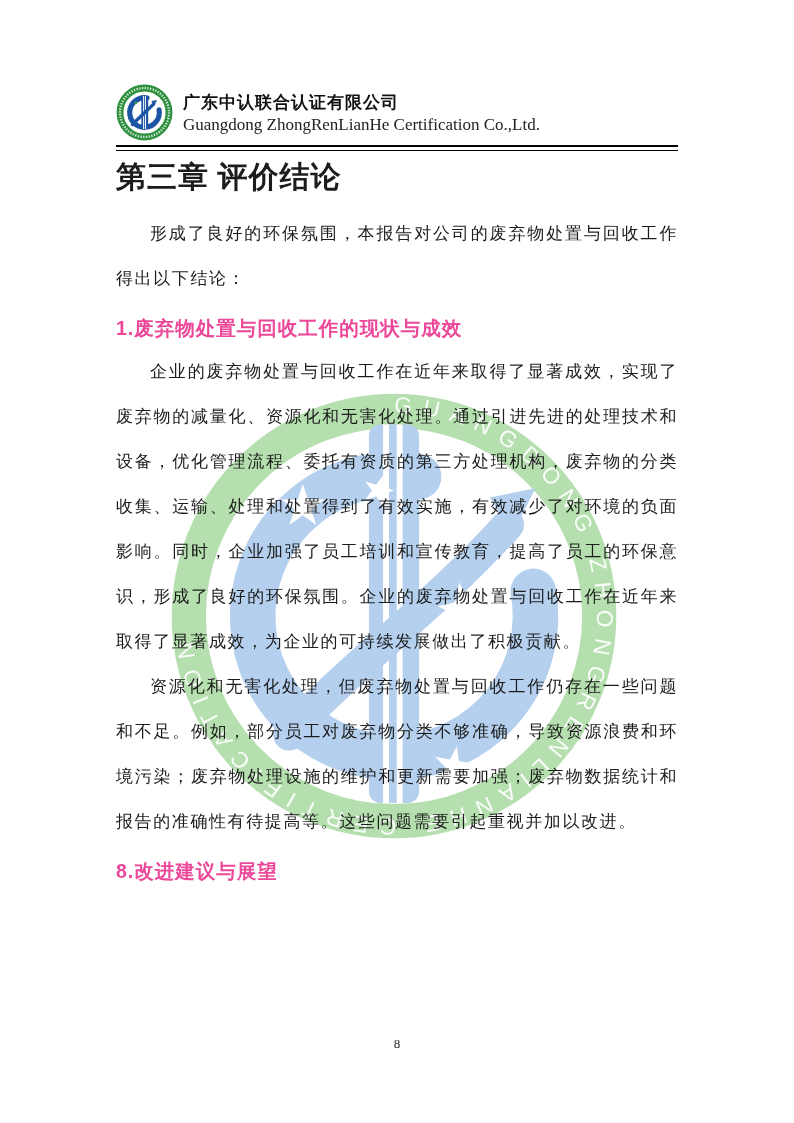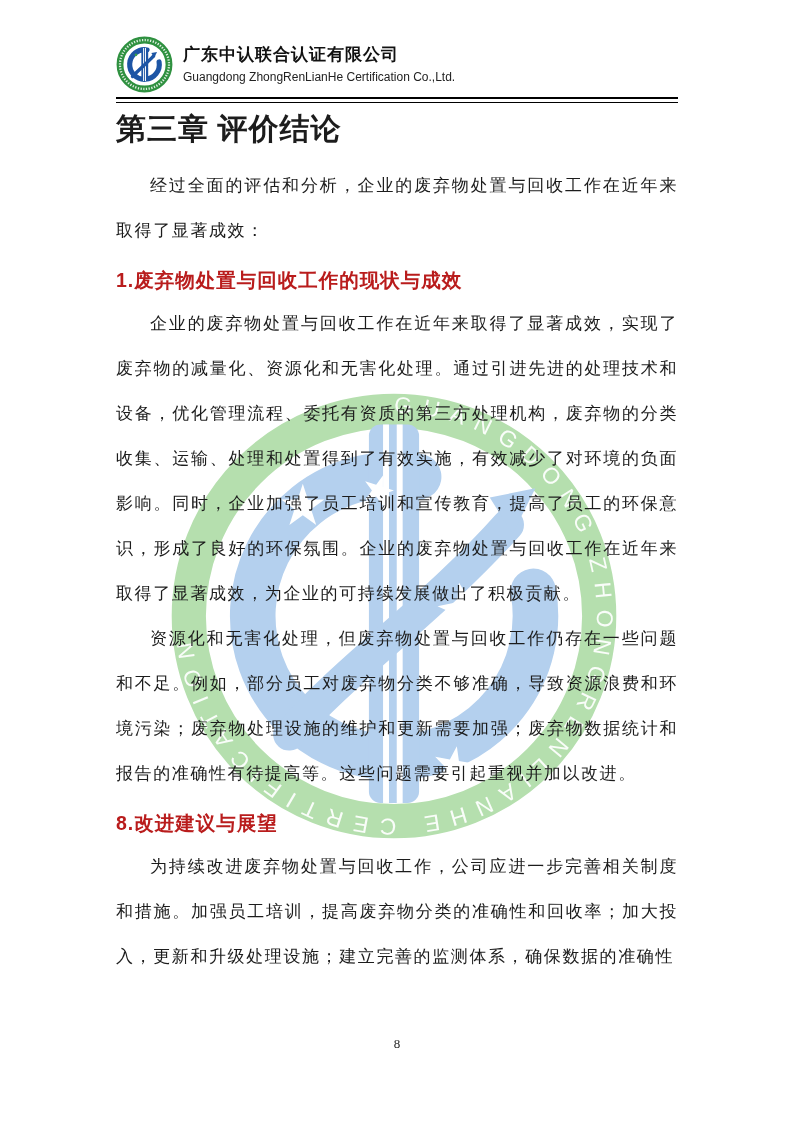--- a/index.html
+++ b/index.html
@@ -22,31 +22,32 @@
   }
   
   .content{
     position:relative;z-index:1;
     padding:0 116px;
   }
   
   .header{
     display:flex;align-items:center;gap:10px;
     padding-top:36px;
+    margin-top:48px;
   }
   .logo{width:57px;height:57px;flex:0 0 auto;}
   .company-names{display:flex;flex-direction:column;justify-content:center;}
   .company-cn{
     font-family:"Liberation Sans", sans-serif;
     font-weight:bold;font-size:17px;line-height:22px;color:#111;
     letter-spacing:1px;
   }
   .company-en{
-    font-family:Liberation Sans, sans-serif;
-    font-size:12px;line-height:16px;color:#222;margin-top:3px;
+    font-family:Liberation Serif, serif;
+    font-size:17px;line-height:16px;color:#222;margin-top:3px;
   }
   .header-rule{
     margin-top:4px;
     border-top:2.5px solid #000;
     border-bottom:1.5px solid #000;
     height:3px;
   }
   
   .doc-title{
     font-size:30px;font-weight:bold;
@@ -56,21 +57,21 @@
   }
   
   .para{
     font-size:17px;line-height:45px;letter-spacing:1.6px;
     text-align:justify;text-indent:2em;
     margin:0;
   }
   .intro{margin-top:14px;}
   .sec-heading{
     font-family:"Liberation Sans", sans-serif;
-    font-size:19.5px;font-weight:bold;color:#b91c1c;
+    font-size:19.5px;font-weight:bold;color:#ec4899;
     letter-spacing:1px;line-height:30px;
     margin:12px 0 6px 0;
   }
   
   .page-number{
     position:absolute;left:0;right:0;top:1036px;
     text-align:center;
     font-size:13px;color:#222;
     z-index:1;
   }
@@ -130,27 +131,26 @@
       </svg>
       <div class="company-names">
         <div class="company-cn">广东中认联合认证有限公司</div>
         <div class="company-en">Guangdong ZhongRenLianHe Certification Co.,Ltd.</div>
       </div>
     </div>
     <div class="header-rule"></div>
 
     <div class="doc-title">第三章 评价结论</div>
 
-    <p class="para intro">经过全面的评估和分析，企业的废弃物处置与回收工作在近年来取得了显著成效：</p>
+    <p class="para intro">形成了良好的环保氛围，本报告对公司的废弃物处置与回收工作得出以下结论：</p>
 
     <div class="sec-heading">1.废弃物处置与回收工作的现状与成效</div>
     <p class="para">企业的废弃物处置与回收工作在近年来取得了显著成效，实现了废弃物的减量化、资源化和无害化处理。通过引进先进的处理技术和设备，优化管理流程、委托有资质的第三方处理机构，废弃物的分类收集、运输、处理和处置得到了有效实施，有效减少了对环境的负面影响。同时，企业加强了员工培训和宣传教育，提高了员工的环保意识，形成了良好的环保氛围。企业的废弃物处置与回收工作在近年来取得了显著成效，为企业的可持续发展做出了积极贡献。</p>
 
     <p class="para">资源化和无害化处理，但废弃物处置与回收工作仍存在一些问题和不足。例如，部分员工对废弃物分类不够准确，导致资源浪费和环境污染；废弃物处理设施的维护和更新需要加强；废弃物数据统计和报告的准确性有待提高等。这些问题需要引起重视并加以改进。</p>
 
     <div class="sec-heading">8.改进建议与展望</div>
-    <p class="para">为持续改进废弃物处置与回收工作，公司应进一步完善相关制度和措施。加强员工培训，提高废弃物分类的准确性和回收率；加大投入，更新和升级处理设施；建立完善的监测体系，确保数据的准确性</p>
 
   </div>
 
   <div class="page-number">8</div>
 
 </div>
 
 </body></html>

